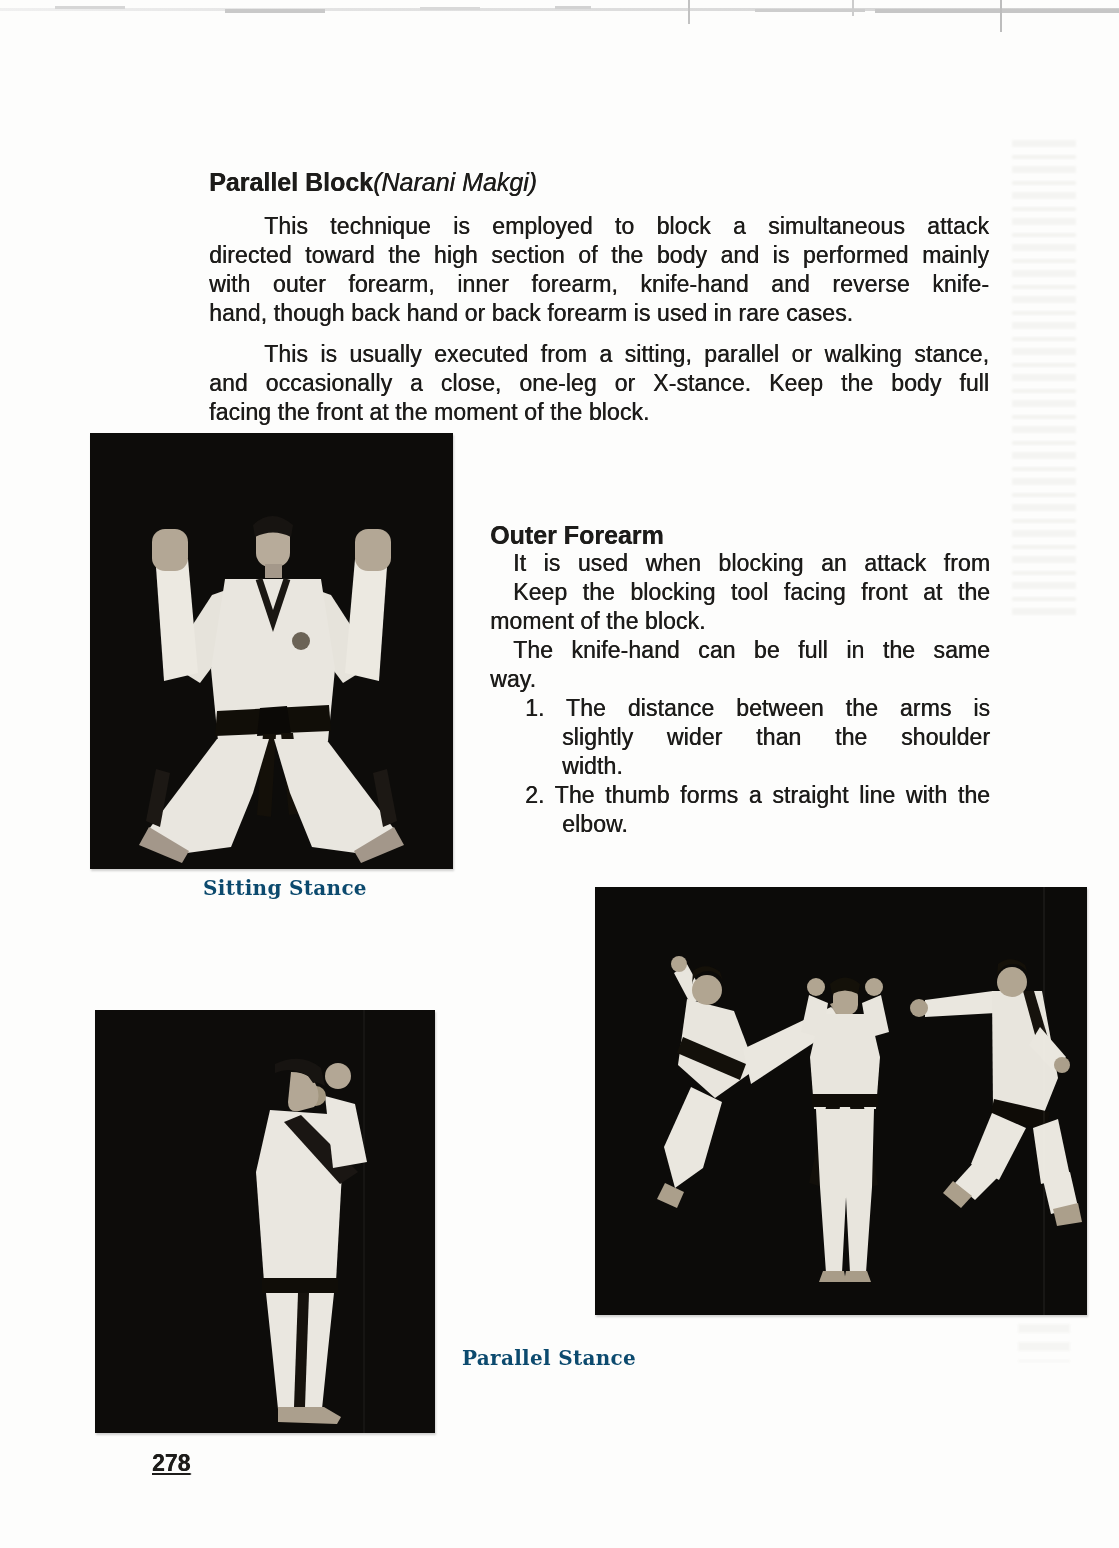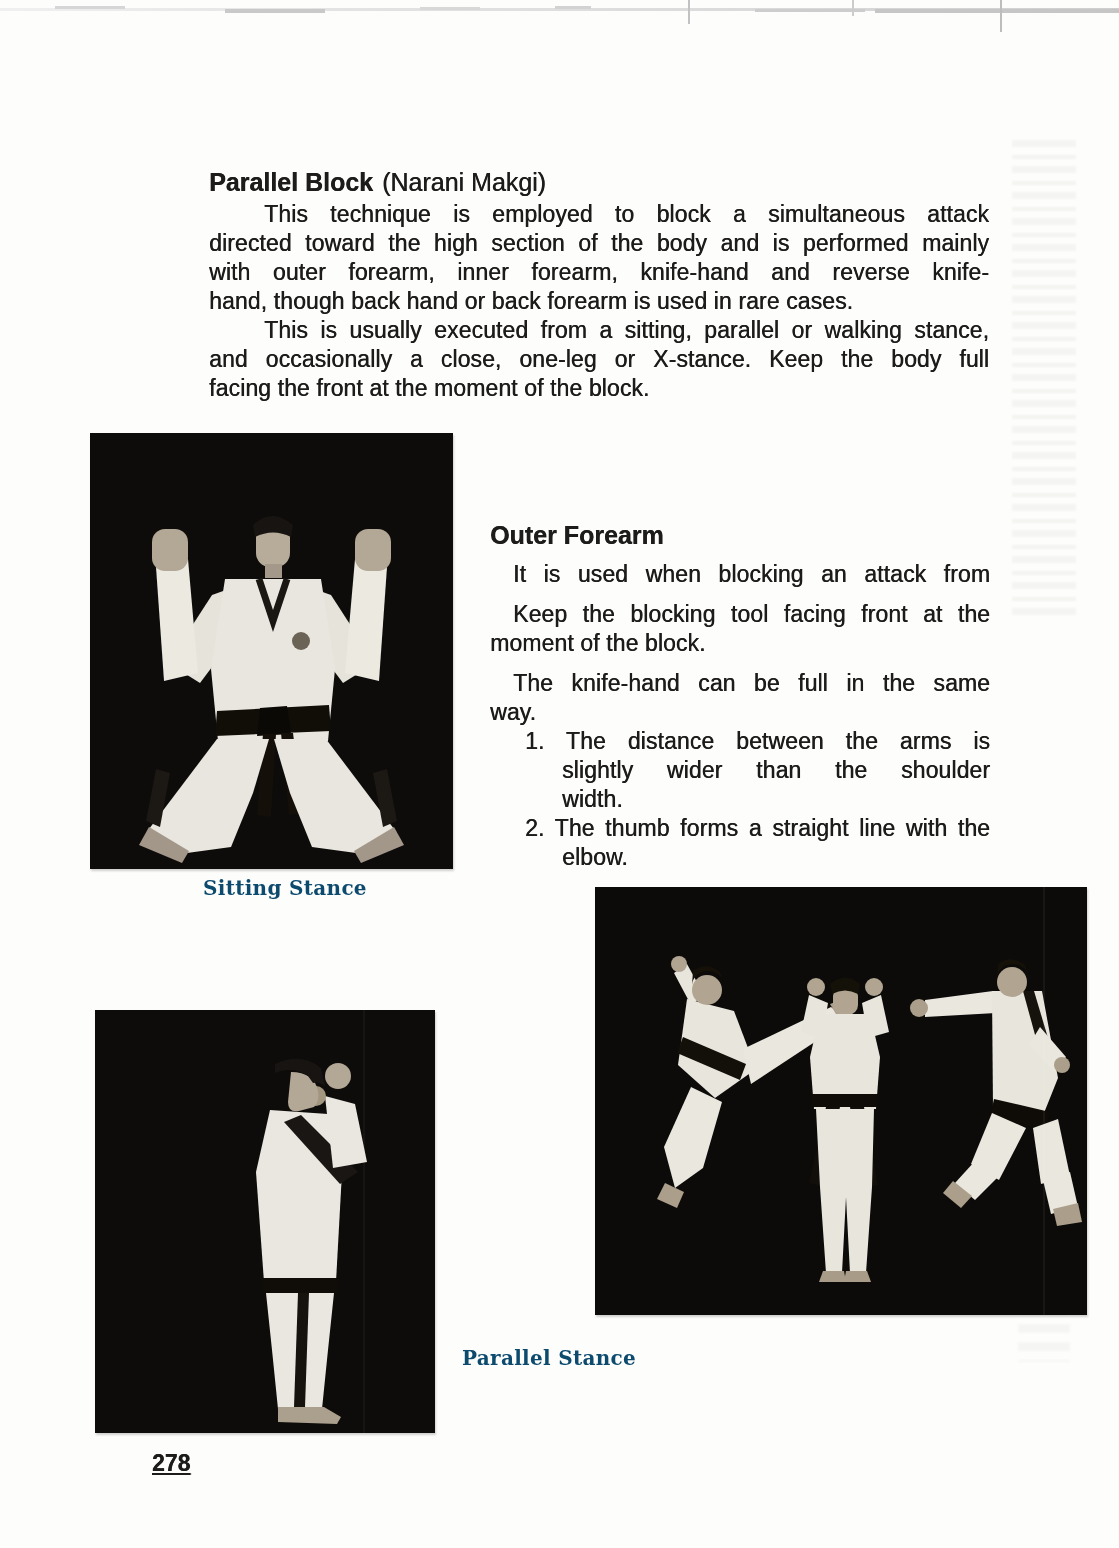--- a/index.html
+++ b/index.html
@@ -7,27 +7,27 @@
     position:relative; width:1119px; height:1548px;
     background:#fdfdfc; overflow:hidden;
     font-family:"Liberation Sans", sans-serif;
     color:#1d1c1a;
   }
   
   .bodytext { font-size:23px; line-height:29px; letter-spacing:.1px;
               text-shadow:.45px 0 0 currentColor; }
   .line { white-space:normal; }
   .jl { text-align:justify; text-align-last:justify; }
-  .ind23 { padding-left:23px;margin-top:11px; }
+  .ind23 { padding-left:23px; }
   .ind35 { padding-left:35px; }
-  .ind55 { padding-left:55px; }
+  .ind55 { padding-left:55px;margin-top:12px; }
   .ind72 { padding-left:72px; }
   .title { position:absolute; left:209px; top:166px; font-size:25px; line-height:32px; }
   .title .tb { font-weight:bold; text-shadow:.4px 0 0 currentColor; }
-  .title .ti { margin-left:9px; text-shadow:.4px 0 0 currentColor; }
+  .title .ti { font-style:italic; text-shadow:.4px 0 0 currentColor; }
   .intro { position:absolute; left:209px; top:200px; width:780px; }
   .of-heading { position:absolute; left:490px; top:521px; font-size:25px;
                 font-weight:bold; text-shadow:.4px 0 0 currentColor; }
   .of-body { position:absolute; left:490px; top:549px; width:500px; }
   .caption { position:absolute; font-family:"DejaVu Serif", serif; font-weight:bold;
              font-size:20px; color:#0c4a6e; letter-spacing:.3px; }
   .cap-sitting  { left:203px; top:876px; }
   .cap-parallel { left:462px; top:1346px; }
   .pagenum { position:absolute; left:152px; top:1450px; font-size:23px;
              font-weight:bold; text-shadow:.3px 0 0 currentColor;text-decoration:underline; }

